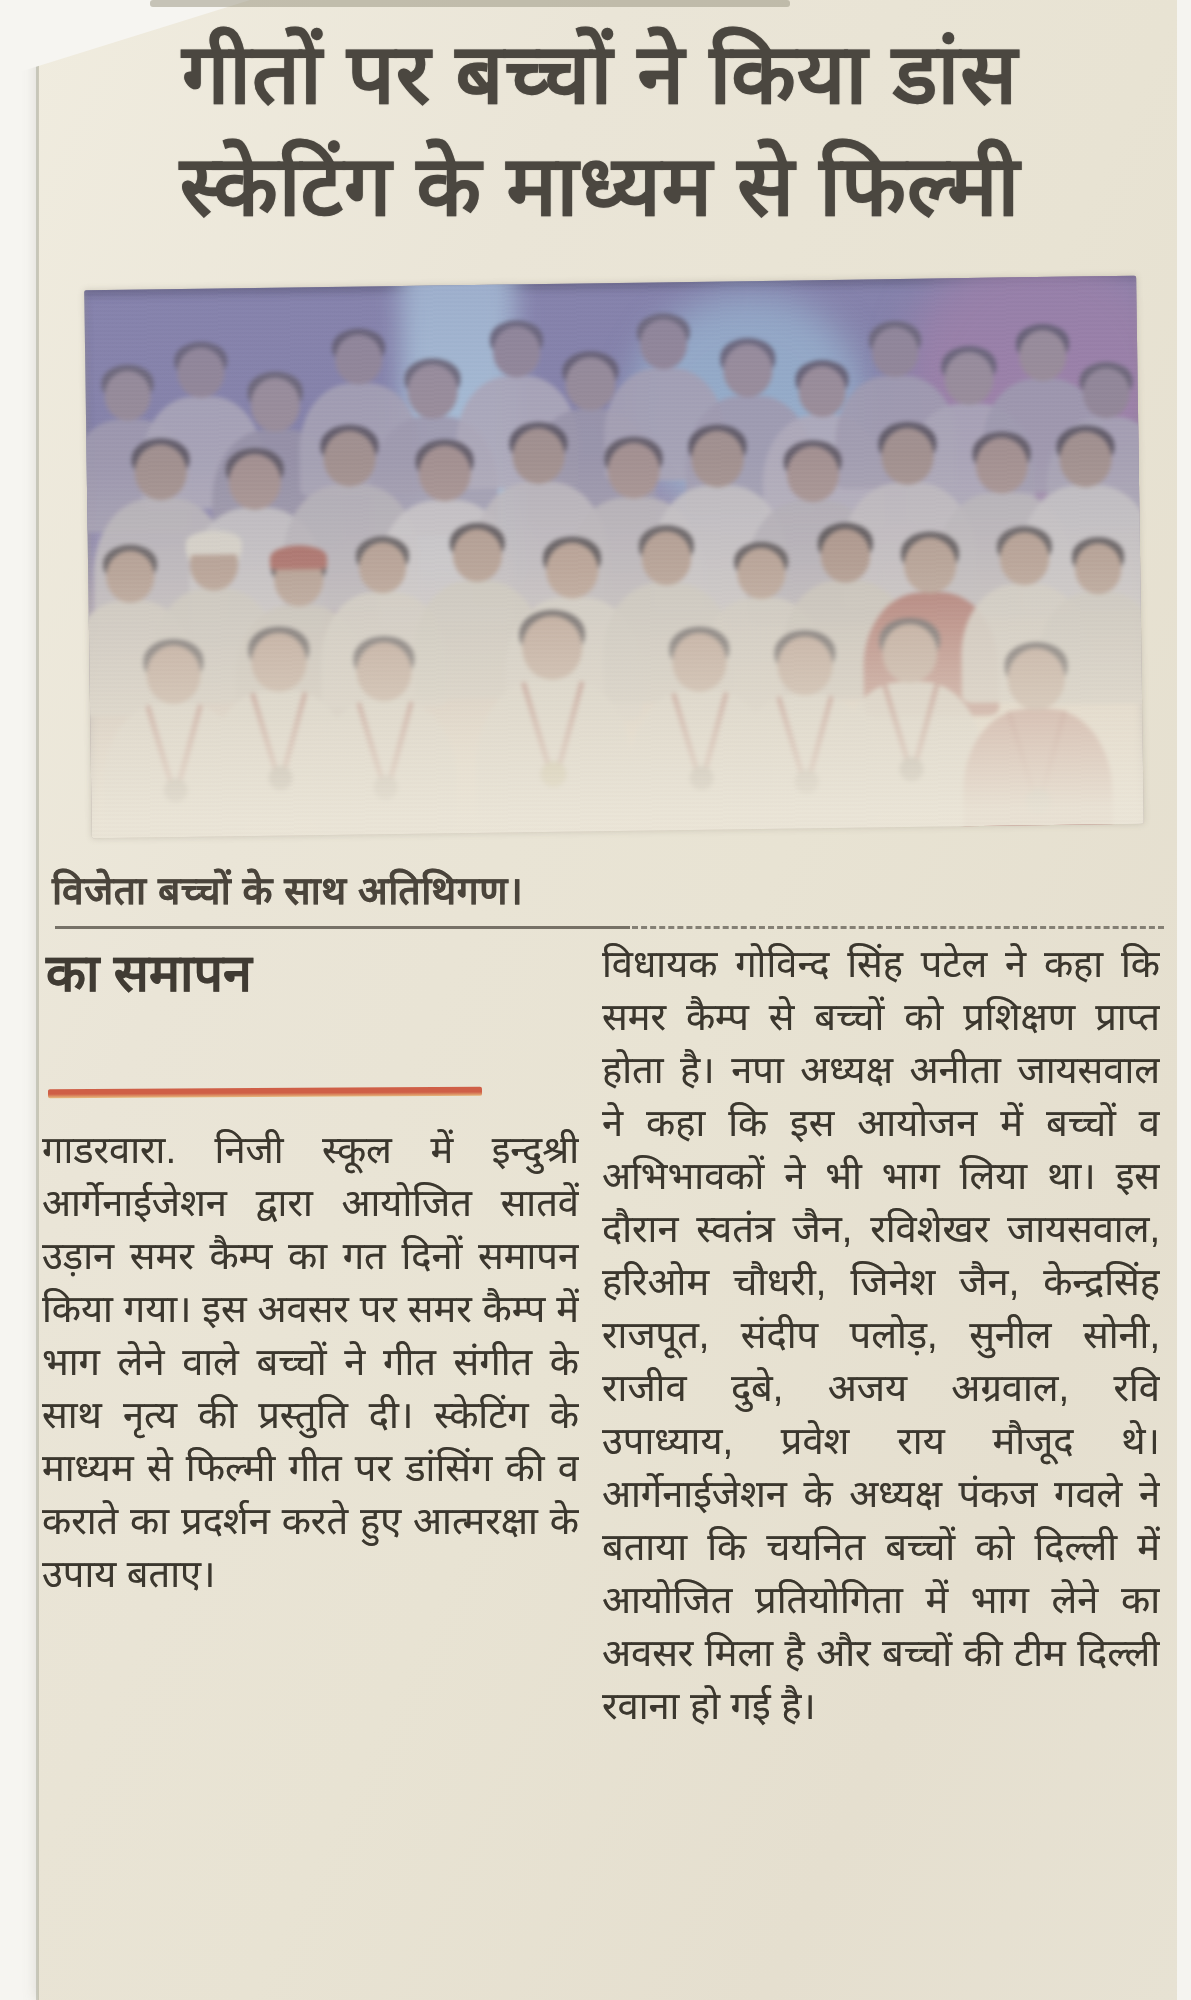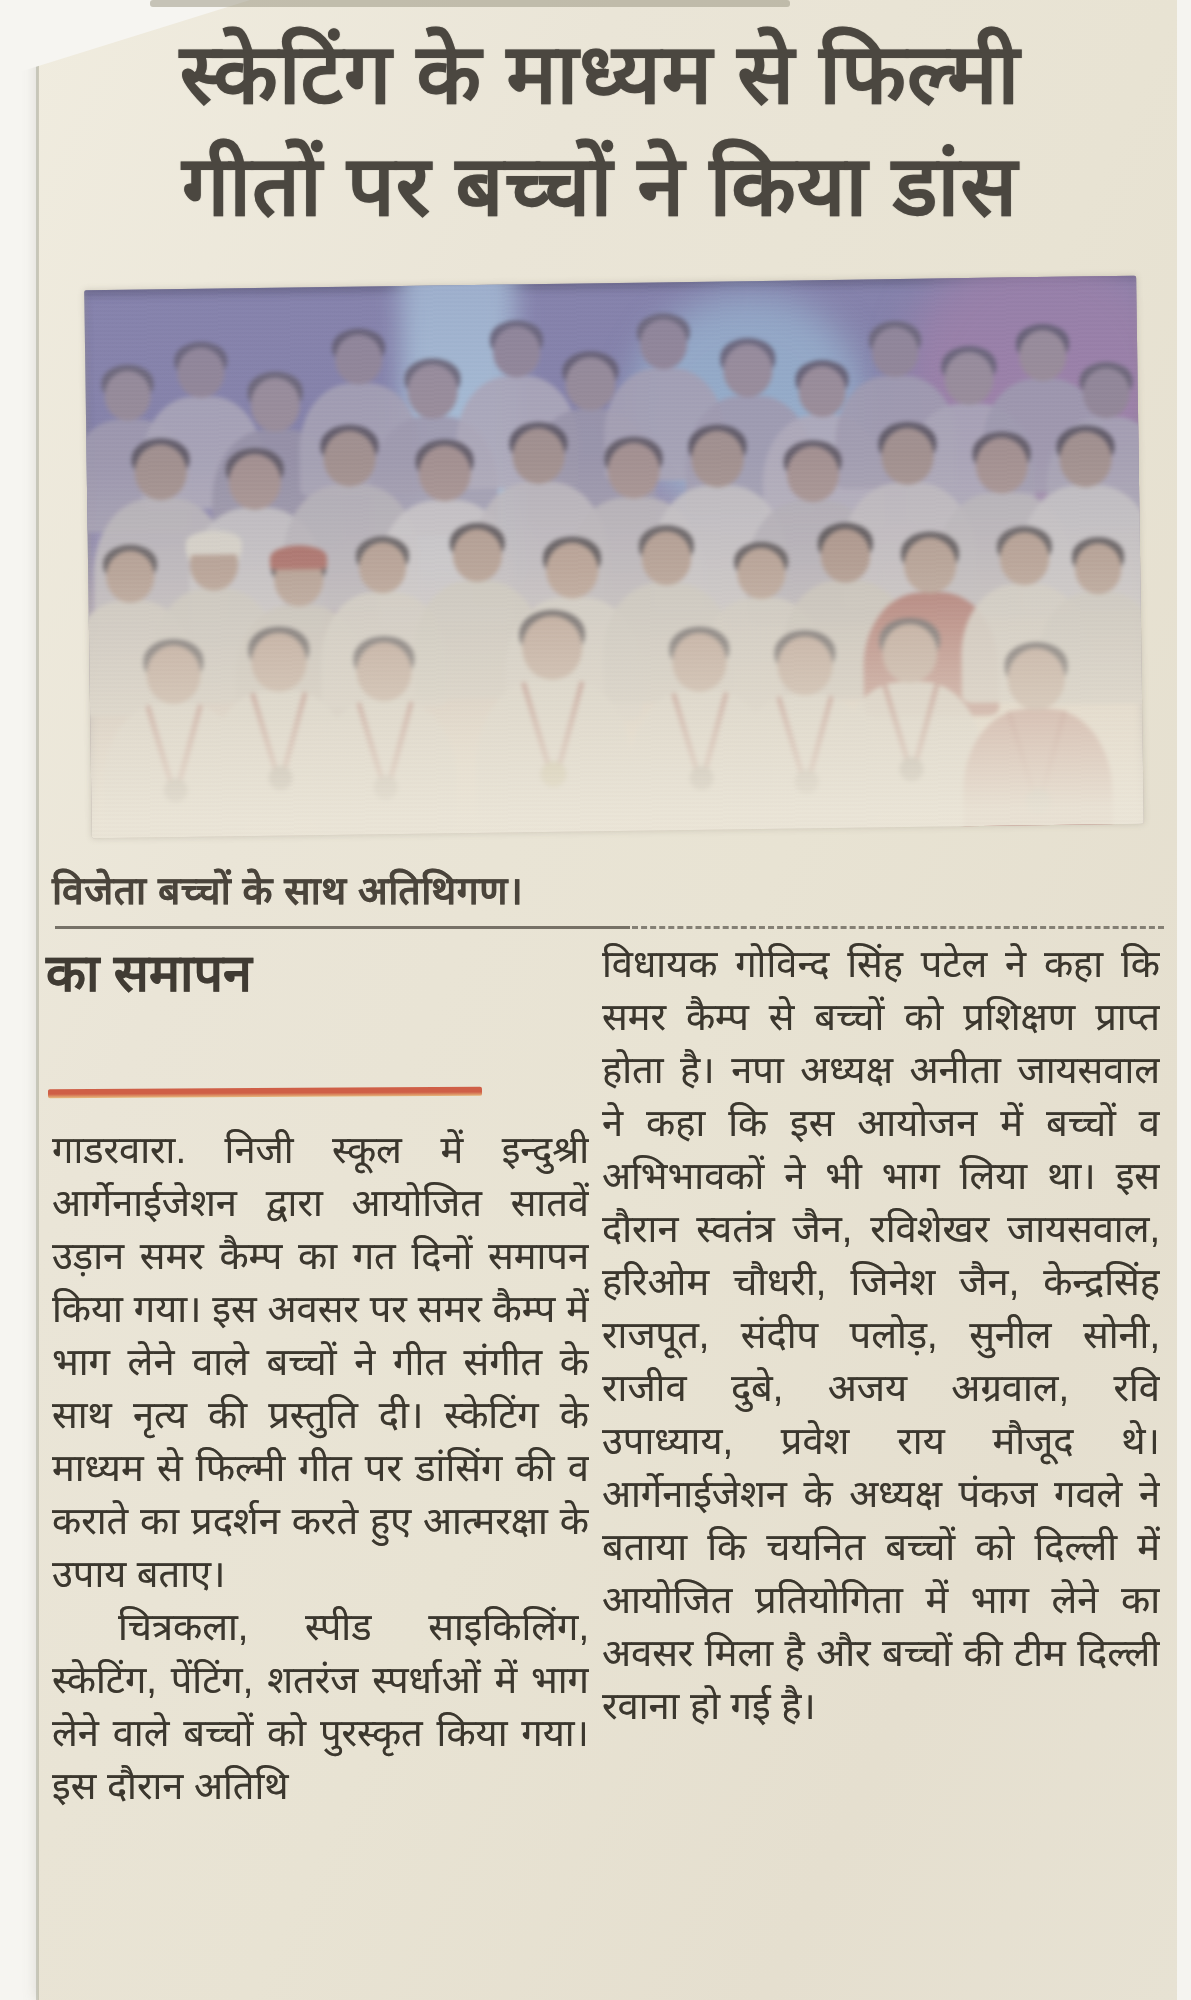--- a/index.html
+++ b/index.html
@@ -74,36 +74,36 @@
   .accent-rule{
     position:absolute;left:48px;top:1088px;width:434px;height:9px;border-radius:2px;
     transform:rotate(-.3deg);
   }
   .col{
     position:absolute;font-size:38px;line-height:53px;color:#3b372e;
     text-align:justify;text-justify:inter-word;
     text-shadow:0 0 .4px rgba(59,55,46,.5);
   }
   .col p{margin:0;}
-  .col-left{left:52px;top:1124px;width:537px;height:876px;overflow:hidden;}
+  .col-left{left:42px;top:1124px;width:537px;height:876px;overflow:hidden;}
   .col-left p.indent{text-indent:66px;}
   .col-right{left:602px;top:938px;width:558px;height:1062px;overflow:hidden;}
 </style>
 </head>
 <body>
 
 <div class="clip"></div>
 <div class="clip-edge-line"></div>
 <div class="corner-cut"></div>
 <div class="right-sliver"></div>
 <div class="top-shadow"></div>
 
 <div class="headline">
+  <div>गीतों पर बच्चों ने किया डांस</div>
   <div>स्केटिंग के माध्यम से फिल्मी</div>
-  <div>गीतों पर बच्चों ने किया डांस</div>
 </div>
 
 <div class="photo" id="photo">
   <div class="tint" style="left:30%;top:-4%;width:11%;height:58%;background:#a9c4dc;filter:blur(12px);border-radius:6px;"></div>
   <div class="tint" style="left:52%;top:2%;width:22%;height:40%;background:#9cc0da;filter:blur(18px);opacity:.8;"></div>
   <div class="tint" style="left:78%;top:-6%;width:26%;height:45%;background:#a77fa8;filter:blur(20px);opacity:.75;"></div>
   <div class="ppl" id="ppl">
       <div class="person">
         <div class="torso" style="left: -18.76px; top: 129.86px; width: 121.68px; height: 112.32px; background: rgb(169, 162, 196); opacity: 0.92;"></div>
         <div class="hair" style="left: 15.68px; top: 74.72px; width: 52.8px; height: 36.504px; background: rgb(96, 86, 111); opacity: 0.95;"></div>
@@ -380,18 +380,17 @@
 <div class="rule-solid"></div>
 <div class="rule-dash"></div>
 
 <div class="subhead">
   <div>का समापन</div>
 </div>
 <div class="accent-rule" id="accentRule" style="background: linear-gradient(rgb(207, 95, 71) 0%, rgb(207, 95, 71) 55%, rgb(230, 184, 124) 100%);"></div>
 
 <div class="col col-left">
   <p>गाडरवारा. निजी स्कूल में इन्दुश्री आर्गेनाईजेशन द्वारा आयोजित सातवें उड़ान समर कैम्प का गत दिनों समापन किया गया। इस अवसर पर समर कैम्प में भाग लेने वाले बच्चों ने गीत संगीत के साथ नृत्य की प्रस्तुति दी। स्केटिंग के माध्यम से फिल्मी गीत पर डांसिंग की व कराते का प्रदर्शन करते हुए आत्मरक्षा के उपाय बताए।</p>
-  <p class="indent">चित्रकला, स्पीड साइकिलिंग, स्केटिंग, पेंटिंग, शतरंज स्पर्धाओं में भाग लेने वाले बच्चों को पुरस्कृत किया गया। इस दौरान अतिथि</p>
 </div>
 
 <div class="col col-right">
   <p>विधायक गोविन्द सिंह पटेल ने कहा कि समर कैम्प से बच्चों को प्रशिक्षण प्राप्त होता है। नपा अध्यक्ष अनीता जायसवाल ने कहा कि इस आयोजन में बच्चों व अभिभावकों ने भी भाग लिया था। इस दौरान स्वतंत्र जैन, रविशेखर जायसवाल, हरिओम चौधरी, जिनेश जैन, केन्द्रसिंह राजपूत, संदीप पलोड़, सुनील सोनी, राजीव दुबे, अजय अग्रवाल, रवि उपाध्याय, प्रवेश राय मौजूद थे। आर्गेनाईजेशन के अध्यक्ष पंकज गवले ने बताया कि चयनित बच्चों को दिल्ली में आयोजित प्रतियोगिता में भाग लेने का अवसर मिला है और बच्चों की टीम दिल्ली रवाना हो गई है।</p>
 </div>
 
 </body></html>

